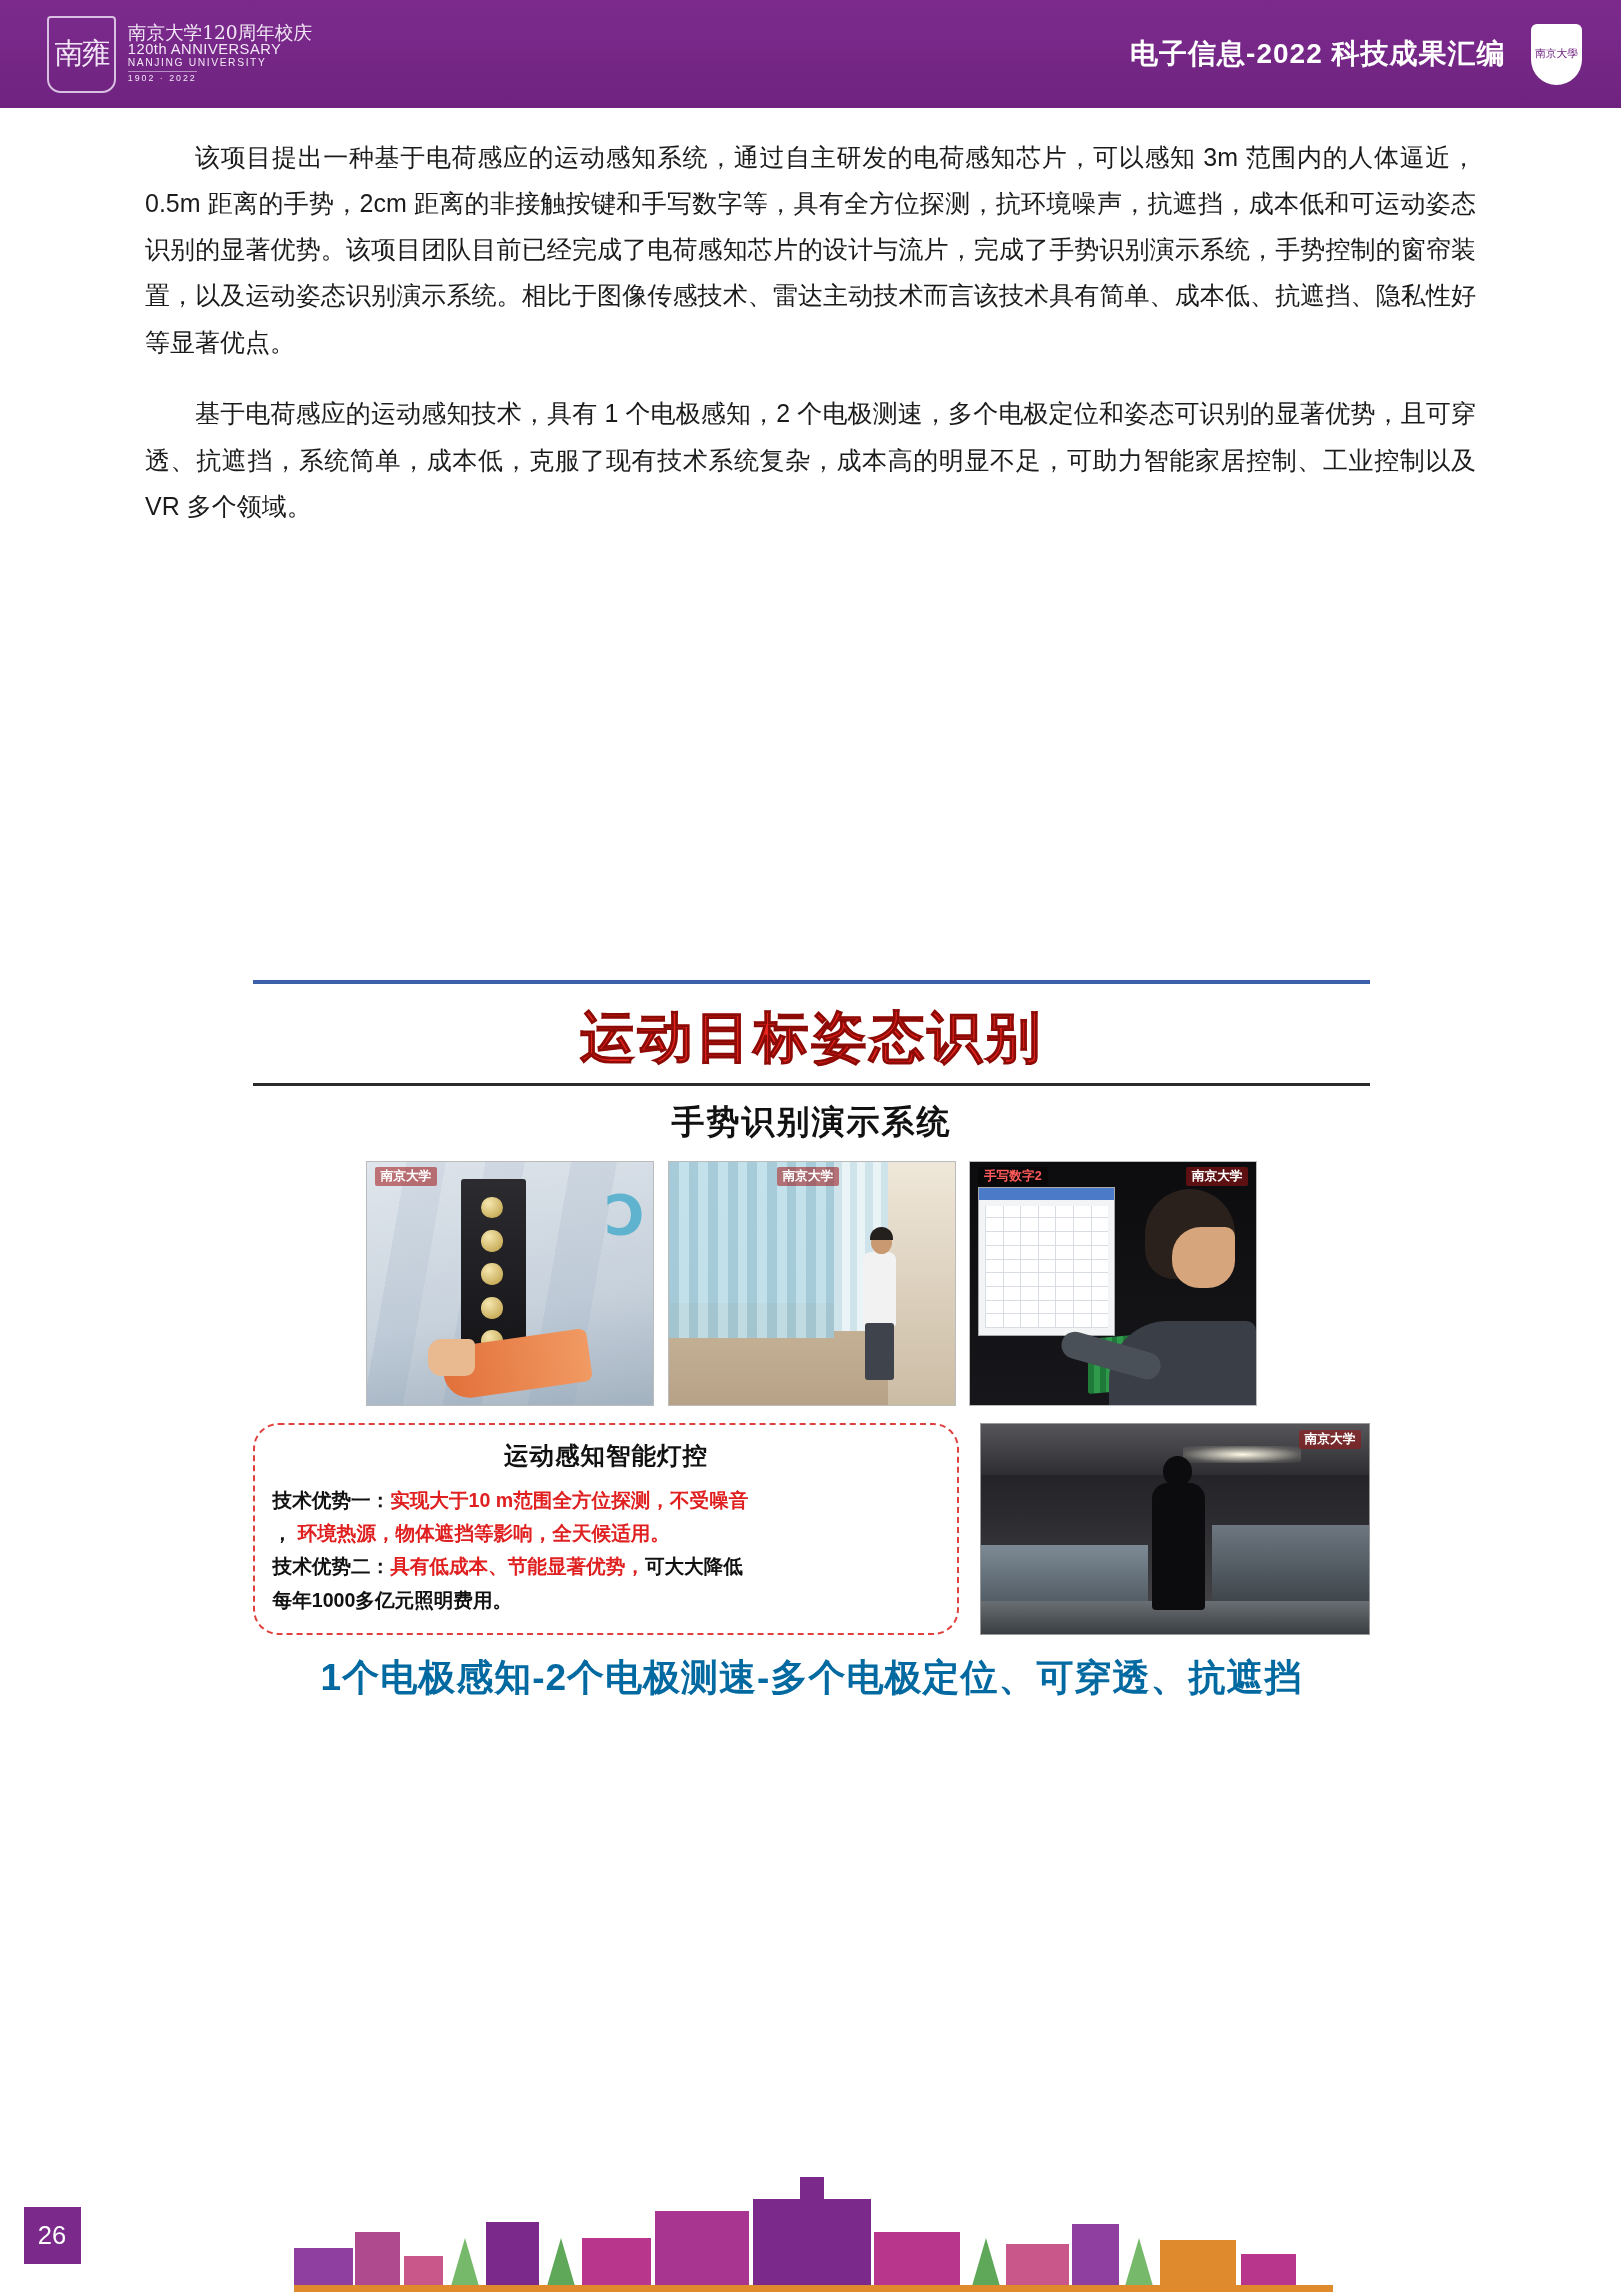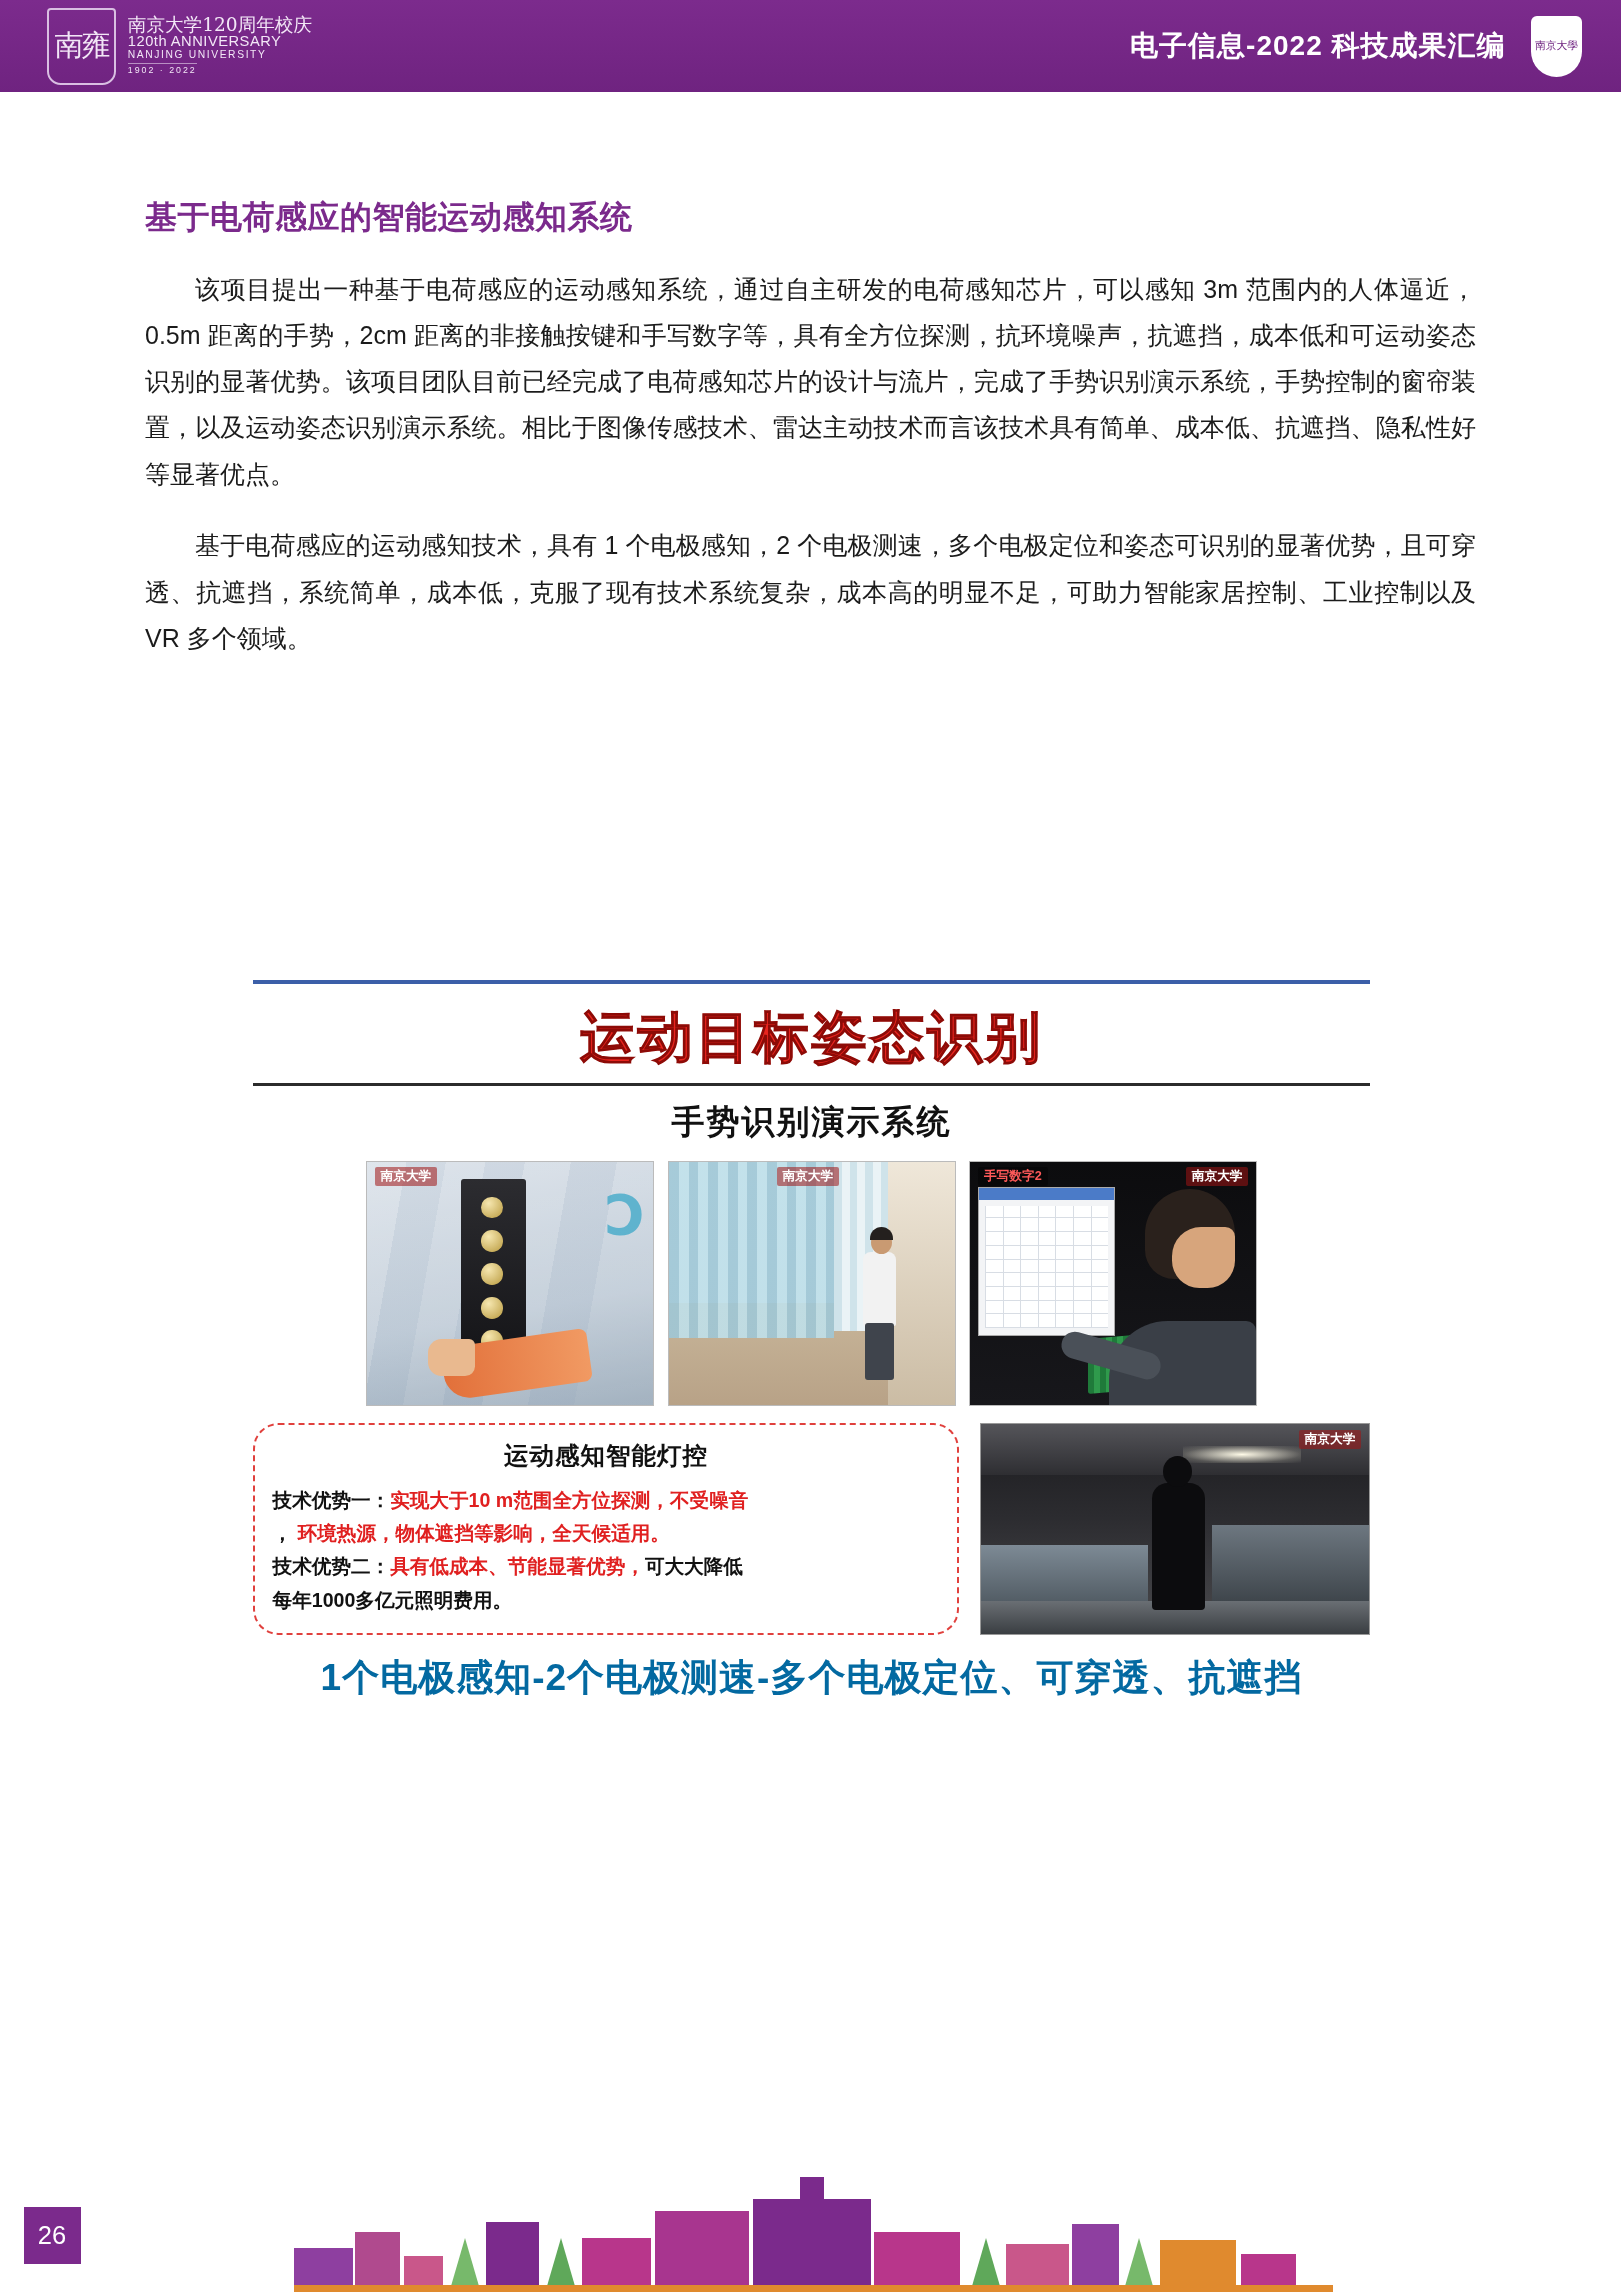--- a/index.html
+++ b/index.html
@@ -13,21 +13,21 @@
     font-family: "Liberation Sans", sans-serif;
     position: relative;
     overflow: hidden;
   }
 
   
   .header {
     position: absolute;
     top: 0; left: 0;
     width: 1621px;
-    height: 92px;
+    height: 108px;
     background: #7b2a8c;
     background: linear-gradient(180deg, #7c2b8d 0%, #6f2380 100%);
     display: flex;
     align-items: center;
     justify-content: space-between;
     box-sizing: border-box;
     padding: 0 39px 0 47px;
   }
   .logo-block {
     display: flex;
@@ -447,21 +447,20 @@
       <div class="logo-years">1902 · 2022</div>
     </div>
   </div>
   <div class="header-right">
     <div class="header-title">电子信息-2022 科技成果汇编</div>
     <div class="header-shield">南京大學</div>
   </div>
 </div>
 
 <div class="content">
-  <div class="doc-title">基于电荷感应的智能运动感知系统</div>
   <div class="para">该项目提出一种基于电荷感应的运动感知系统，通过自主研发的电荷感知芯片，可以感知 3m 范围内的人体逼近，0.5m 距离的手势，2cm 距离的非接触按键和手写数字等，具有全方位探测，抗环境噪声，抗遮挡，成本低和可运动姿态识别的显著优势。该项目团队目前已经完成了电荷感知芯片的设计与流片，完成了手势识别演示系统，手势控制的窗帘装置，以及运动姿态识别演示系统。相比于图像传感技术、雷达主动技术而言该技术具有简单、成本低、抗遮挡、隐私性好等显著优点。</div>
   <div class="para">基于电荷感应的运动感知技术，具有 1 个电极感知，2 个电极测速，多个电极定位和姿态可识别的显著优势，且可穿透、抗遮挡，系统简单，成本低，克服了现有技术系统复杂，成本高的明显不足，可助力智能家居控制、工业控制以及 VR 多个领域。</div>
 </div>
 
 <div class="figure">
   <div class="fig-top-rule"></div>
   <div class="fig-main-title">运动目标姿态识别</div>
   <div class="fig-sep"></div>
   <div class="fig-sub-title">手势识别演示系统</div>
 

